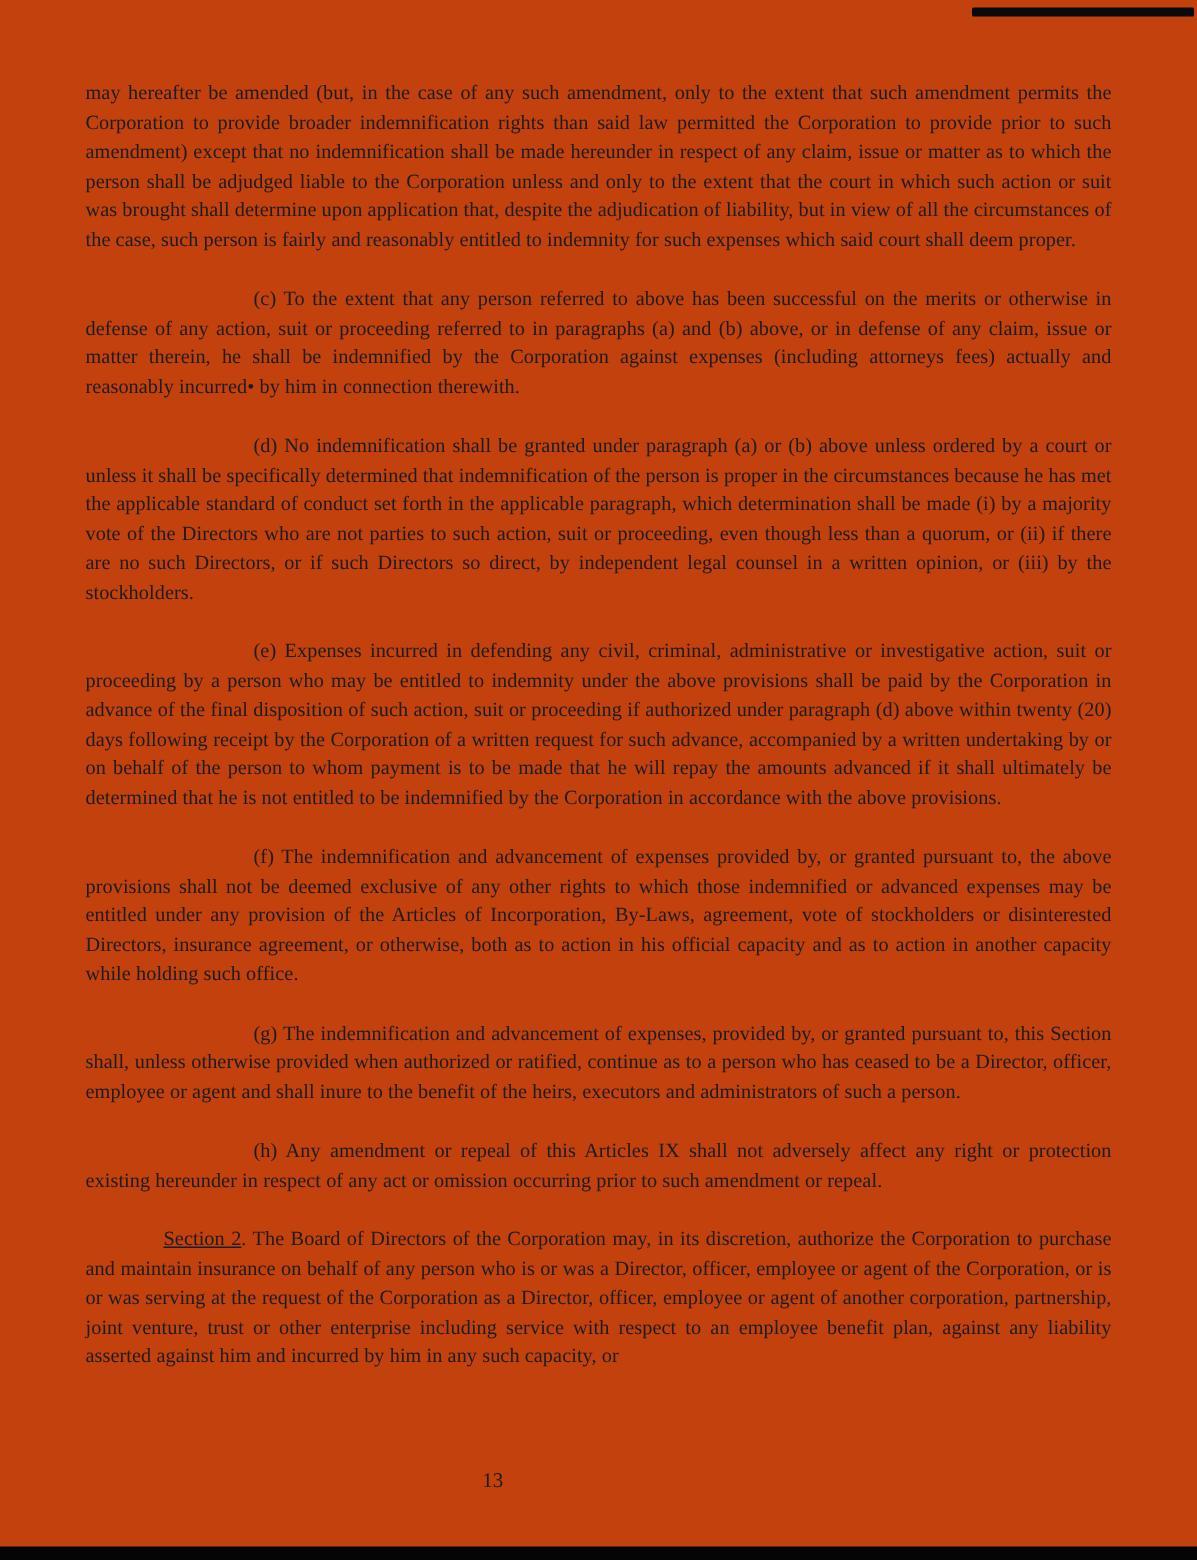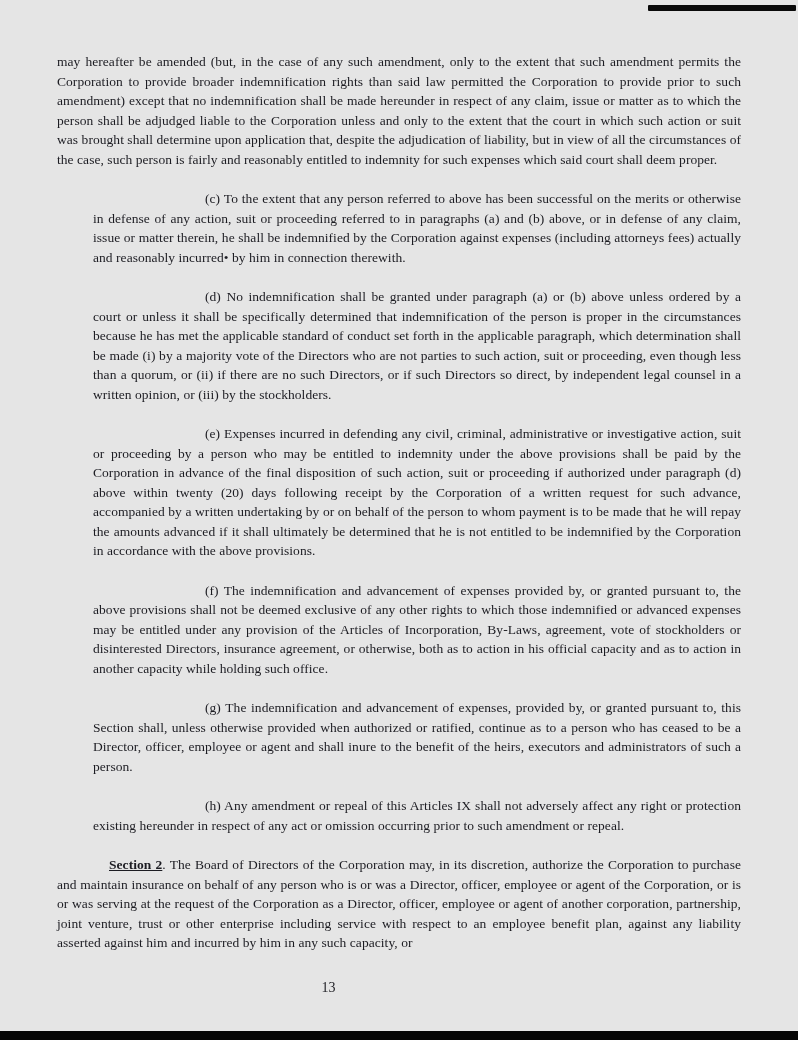--- a/index.html
+++ b/index.html
@@ -4,21 +4,21 @@
 <style>
   html, body {
     margin: 0;
     padding: 0;
     background: #ffffff;
   }
   .page {
     position: relative;
     width: 798px;
     height: 1040px;
-    background: #e5e5e5;
+    background: #c2410c;
     overflow: hidden;
     font-family: "Liberation Serif", "DejaVu Serif", serif;
     color: #1c1c22;
   }
   .scan-artifact-top {
     position: absolute;
     top: 5px;
     right: 2px;
     width: 148px;
     height: 6px;
@@ -41,29 +41,27 @@
   }
   .para {
     margin: 0 0 20px 0;
     font-size: 13.5px;
     line-height: 19.5px;
     text-align: justify;
     letter-spacing: 0.05px;
   }
   .para.lettered {
     text-indent: 112px;
-    margin-left: 36px;
   }
   .para.section {
     text-indent: 52px;
     margin-bottom: 0;
   }
   .underline {
     text-decoration: underline;
-    font-weight: bold;
   }
   .page-number {
     position: absolute;
     top: 980px;
     left: 0;
     width: 657px;
     text-align: center;
     font-size: 14px;
     color: #1c1c22;
   }

